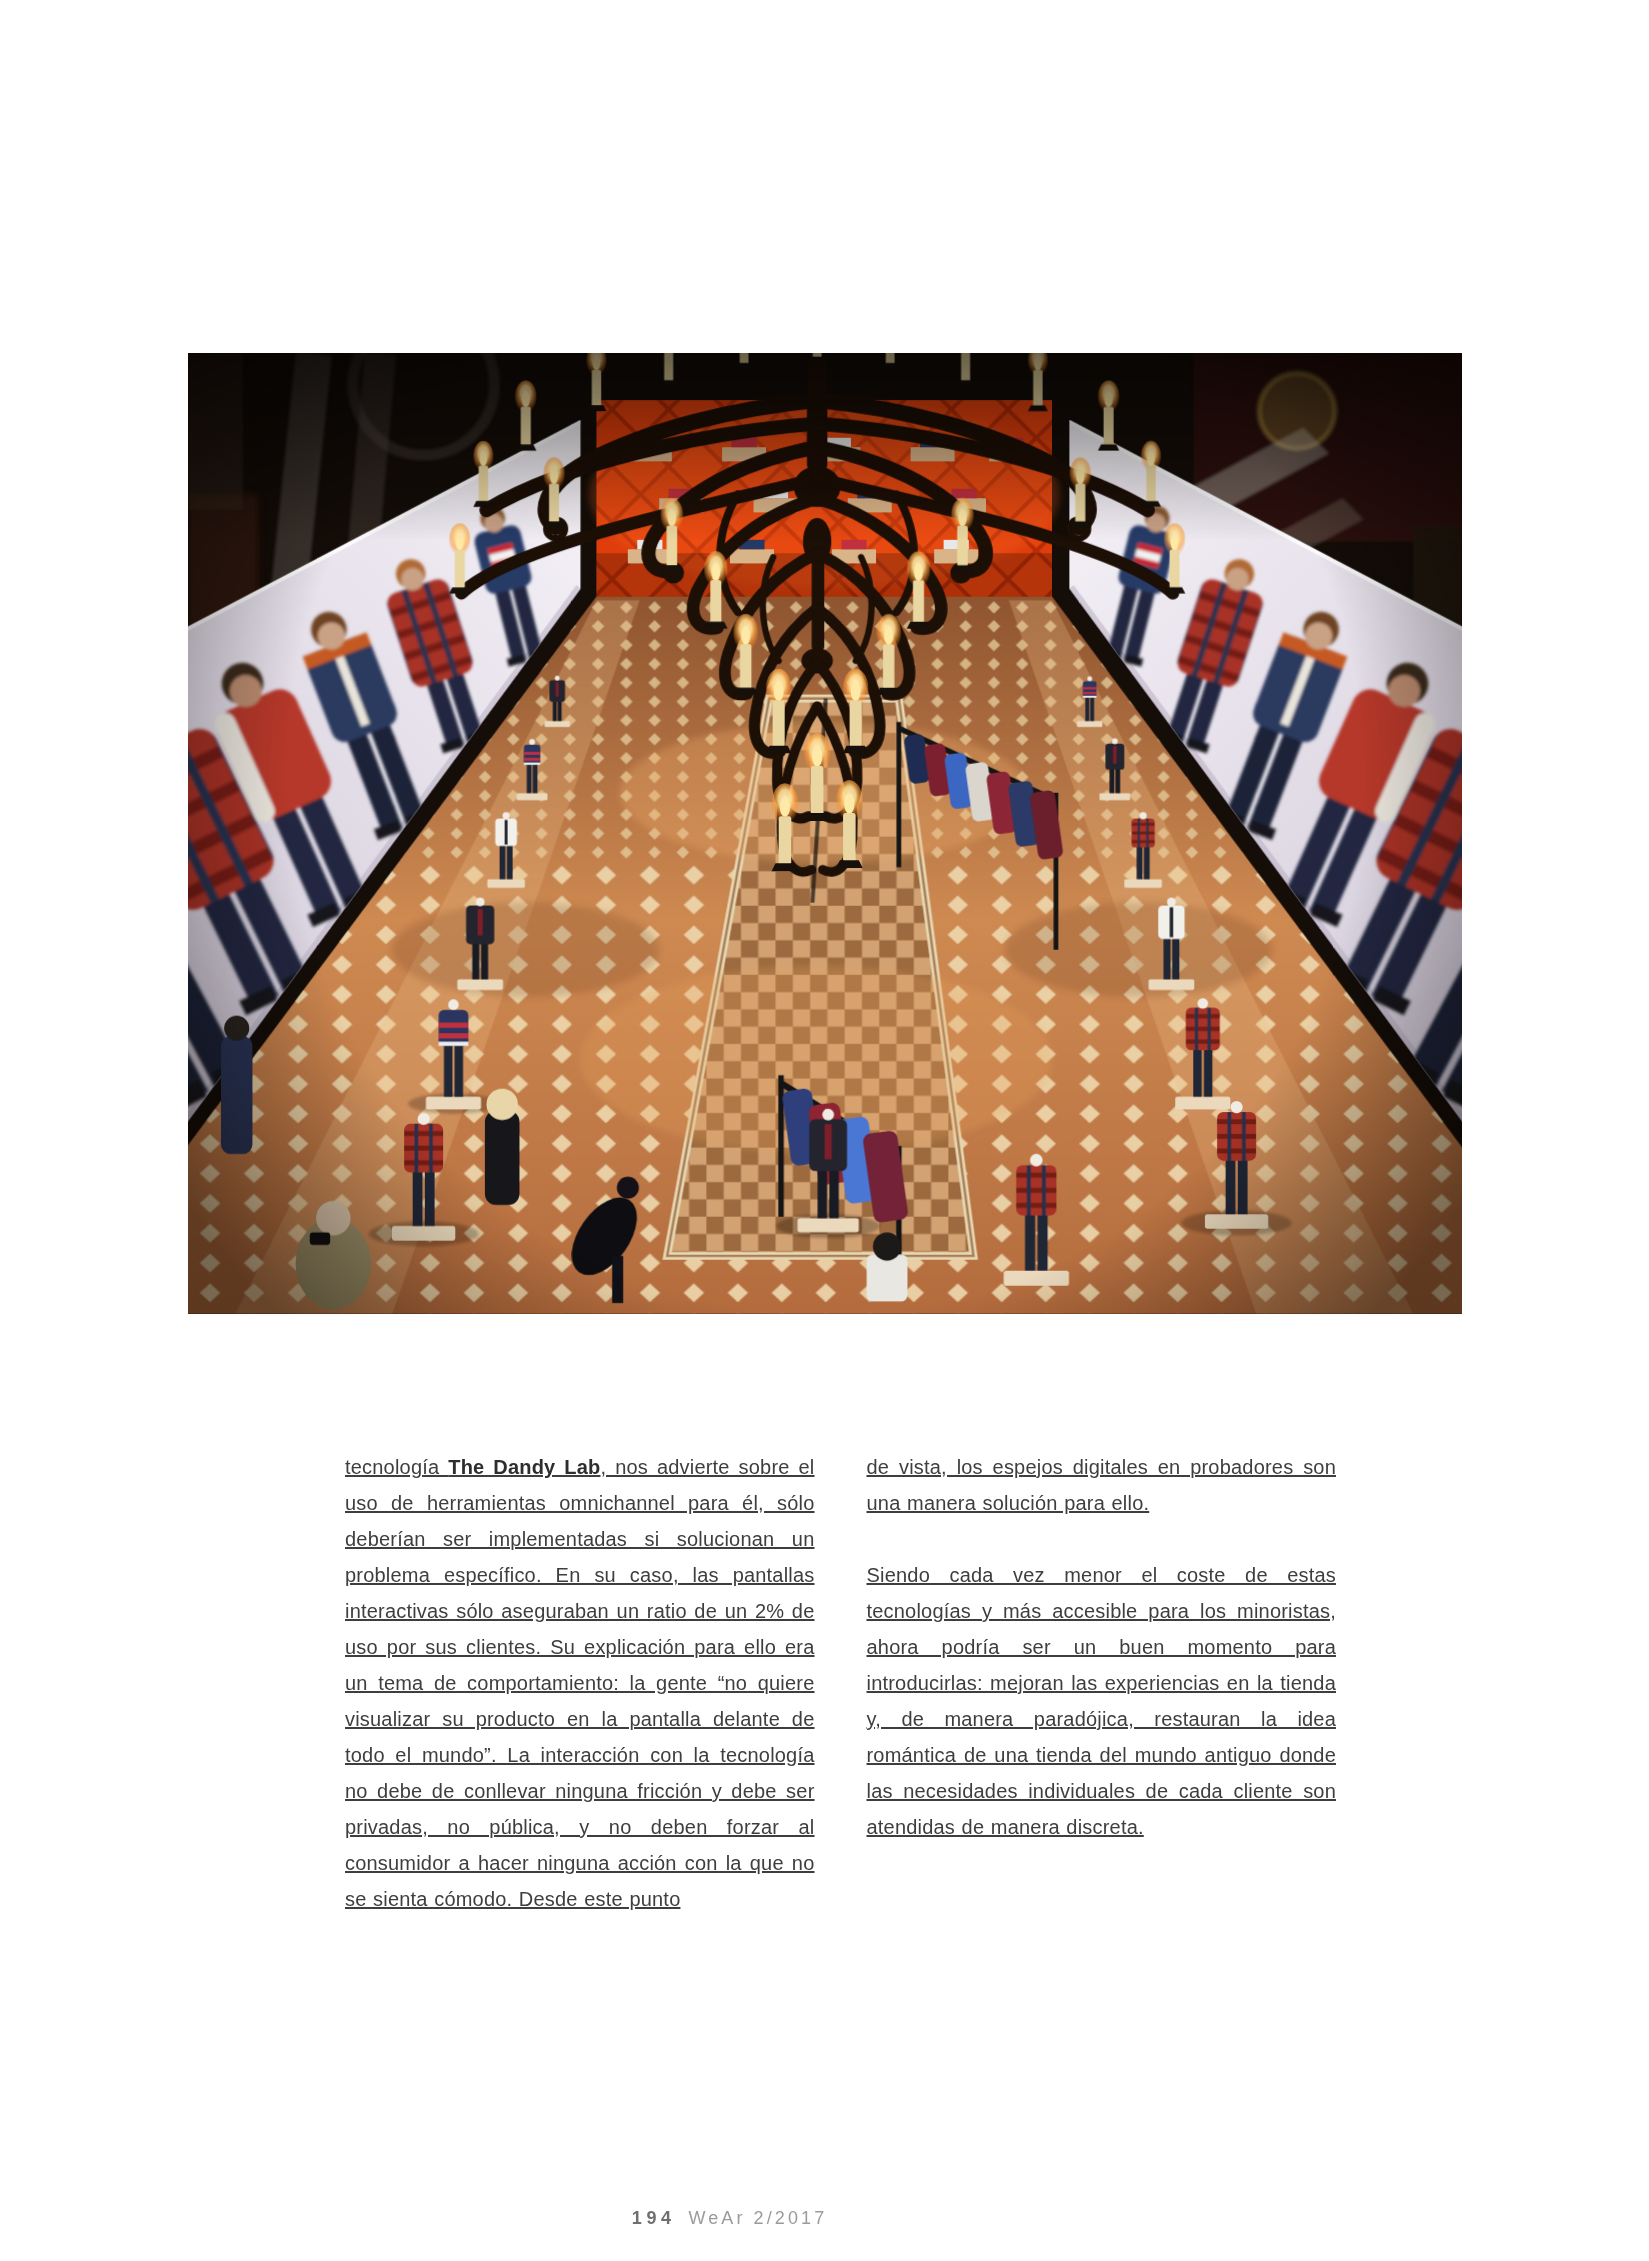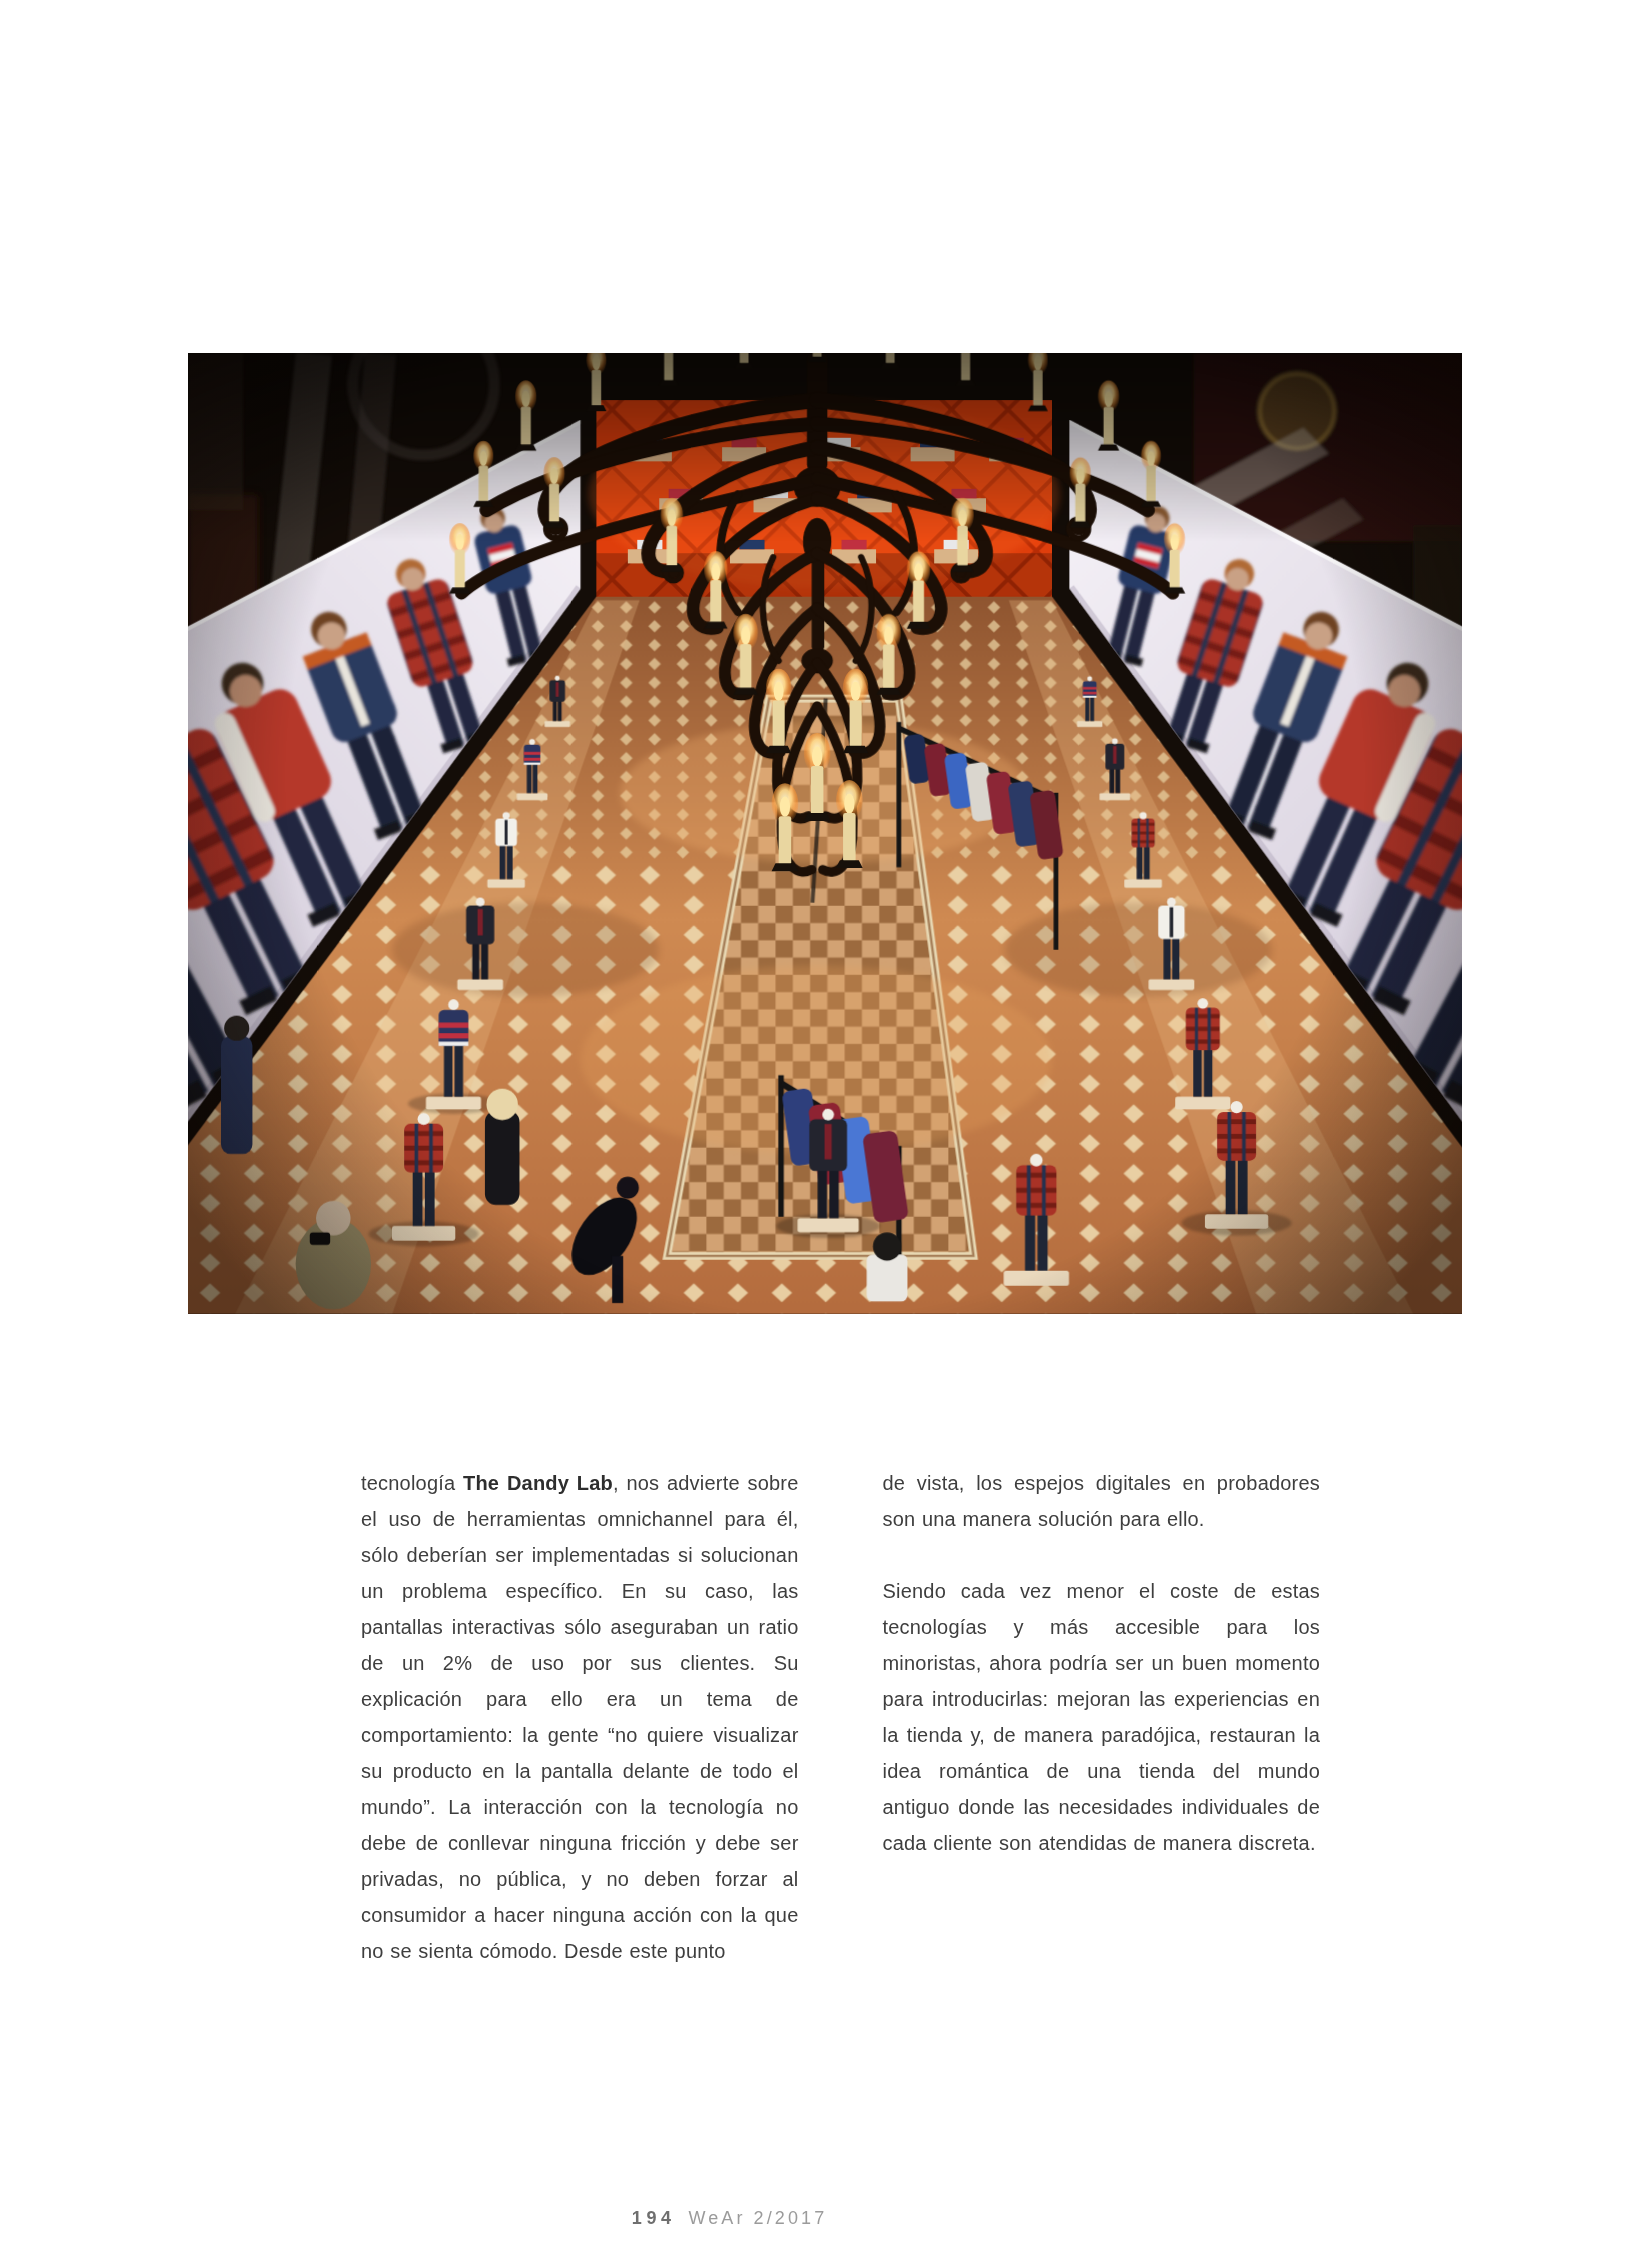--- a/index.html
+++ b/index.html
@@ -3,22 +3,22 @@
 <meta charset="utf-8">
 <style>
   html,body{margin:0;padding:0;background:#ffffff;}
   .page{position:relative;width:1650px;height:2261px;background:#ffffff;overflow:hidden;
         font-family:"Liberation Sans",sans-serif;}
   figure.photo{position:absolute;left:188px;top:353px;width:1274px;height:961px;margin:0;
         overflow:hidden;background:#140d08;}
   figure.photo svg{display:block;width:100%;height:100%;}
   .columns{position:absolute;left:345px;top:1449px;width:991px;display:flex;gap:52px;}
   .col{width:470px;}
-  .col p{margin:16px;font-size:20px;line-height:36px;color:#3e3e3e;text-align:justify;
-        letter-spacing:0.2px;word-spacing:0.8px;}
+  .col p{margin:0;font-size:20px;line-height:36px;color:#3e3e3e;text-align:justify;
+        letter-spacing:0.2px;word-spacing:0.8px;text-decoration:underline;}
   .col p + p{margin-top:36px;}
   .col p b{font-weight:700;color:#2e2e2e;}
   footer.folio{position:absolute;left:0;top:2208px;width:1434px;padding-left:25px;box-sizing:border-box;
         text-align:center;font-size:18px;letter-spacing:3.1px;color:#9b9b9b;}
   footer.folio .num{font-weight:bold;color:#6f6f6f;margin-right:12.6px;letter-spacing:4.7px;}
   .arm{fill:none;stroke:#1c0f06;stroke-linecap:round;}
 </style>
 </head>
 <body>
 

